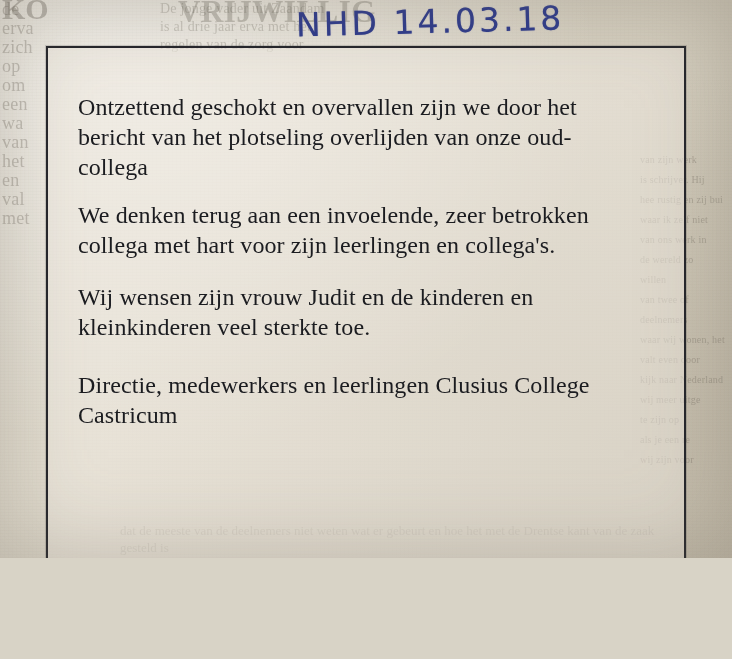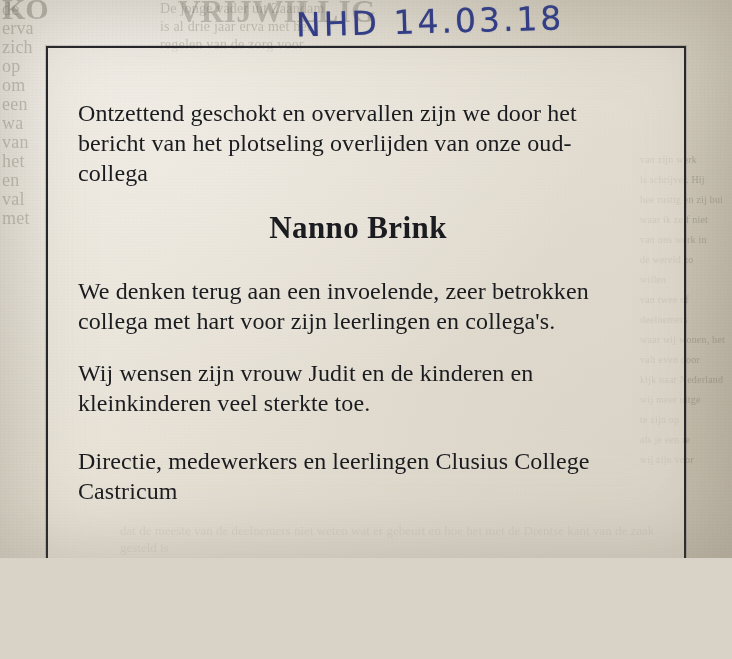--- a/index.html
+++ b/index.html
@@ -136,21 +136,20 @@
   }
 
   .obit-p {
     font-size: 24px;
     line-height: 30px;
     margin: 0 0 22px 0;
     letter-spacing: 0.1px;
   }
   .obit-p.tight {
     margin-bottom: 18px;
-    margin-top: 6px;
   }
   .obit-name {
     text-align: center;
     font-size: 31px;
     font-weight: bold;
     margin: 22px 0 30px 0;
     letter-spacing: 0.4px;
   }
   .obit-p.signoff {
     margin-top: 28px;
@@ -197,21 +196,20 @@
 te zijn op
 als je een re
 wij zijn voor</div>
   <div class="ghost-bottom">dat de meeste van de deelnemers niet weten wat er gebeurt en hoe het met de Drentse kant van de zaak gesteld is</div>
 
   <div class="handwriting">NHD 14.03.18</div>
 
   <div class="obit-box">
     <div class="obit-inner">
       <p class="obit-p tight">Ontzettend geschokt en overvallen zijn we door het bericht van het plotseling overlijden van onze oud-collega</p>
-      <div class="obit-name">Nanno Brink</div>
       <p class="obit-p">We denken terug aan een invoelende, zeer betrokken collega met hart voor zijn leerlingen en collega's.</p>
       <p class="obit-p">Wij wensen zijn vrouw Judit en de kinderen en kleinkinderen veel sterkte toe.</p>
       <p class="obit-p signoff">Directie, medewerkers en leerlingen Clusius College Castricum</p>
     </div>
   </div>
 
   <div class="vignette"></div>
 </div>
 
 </body></html>

